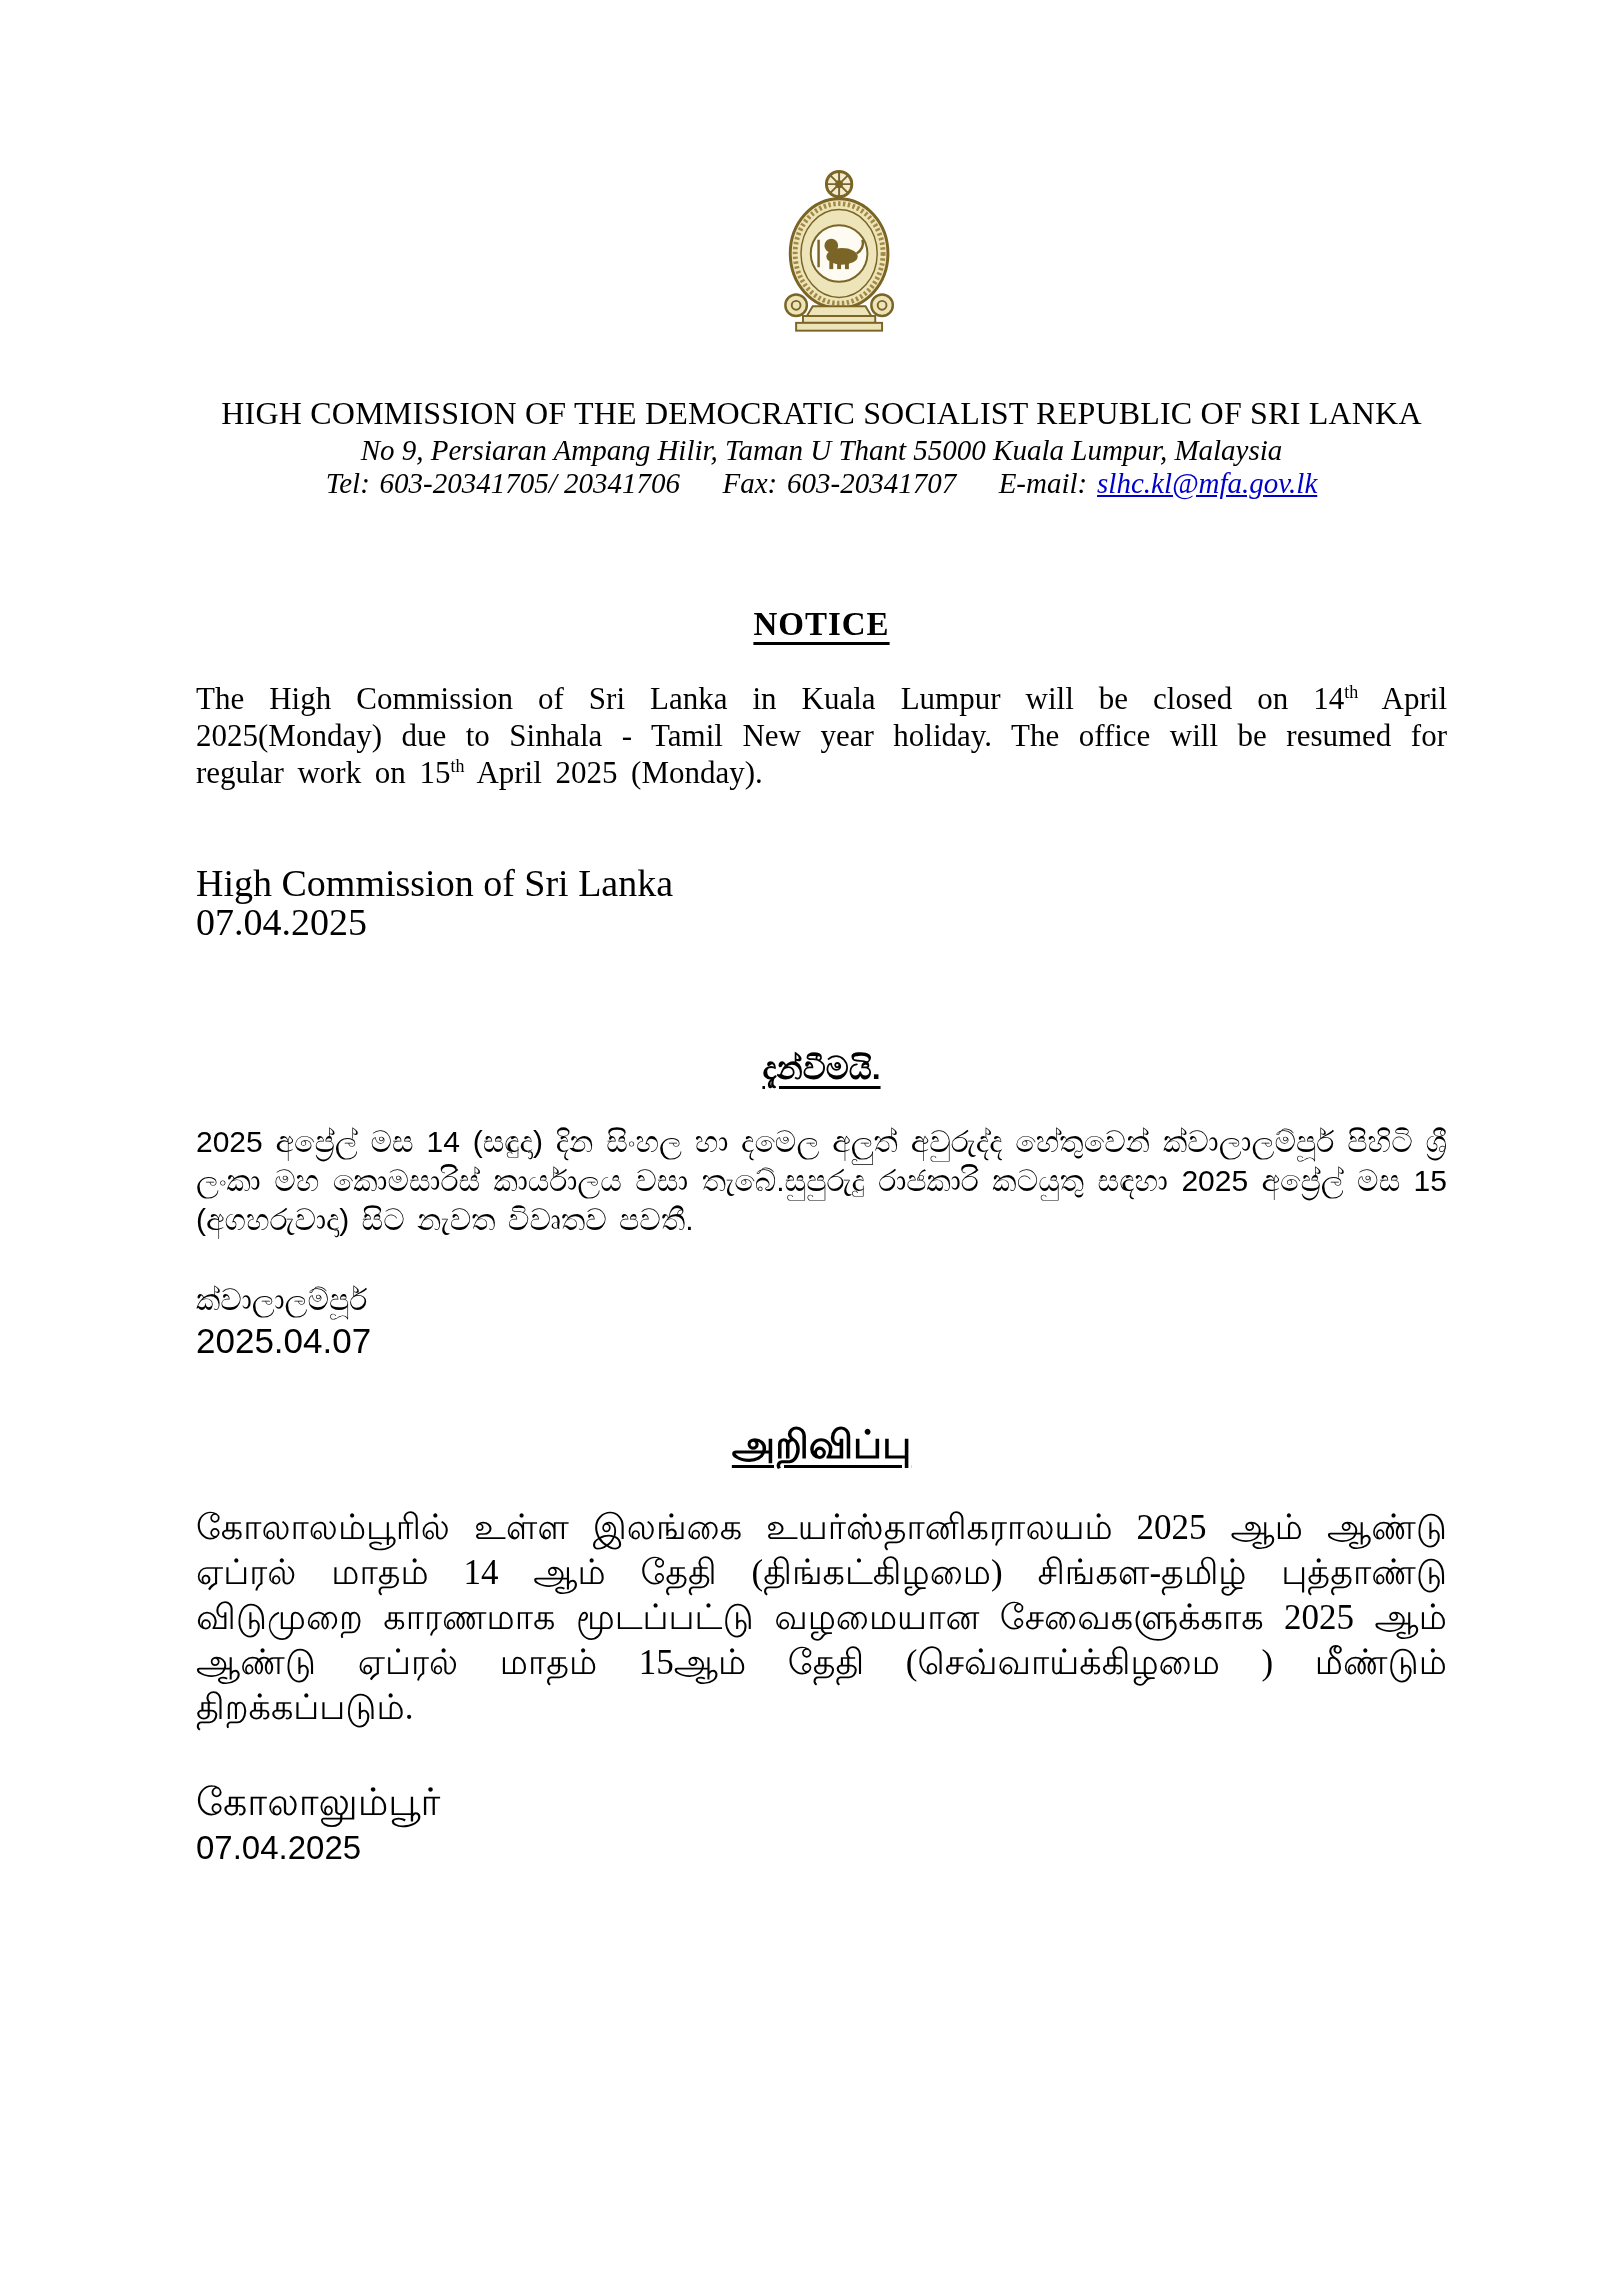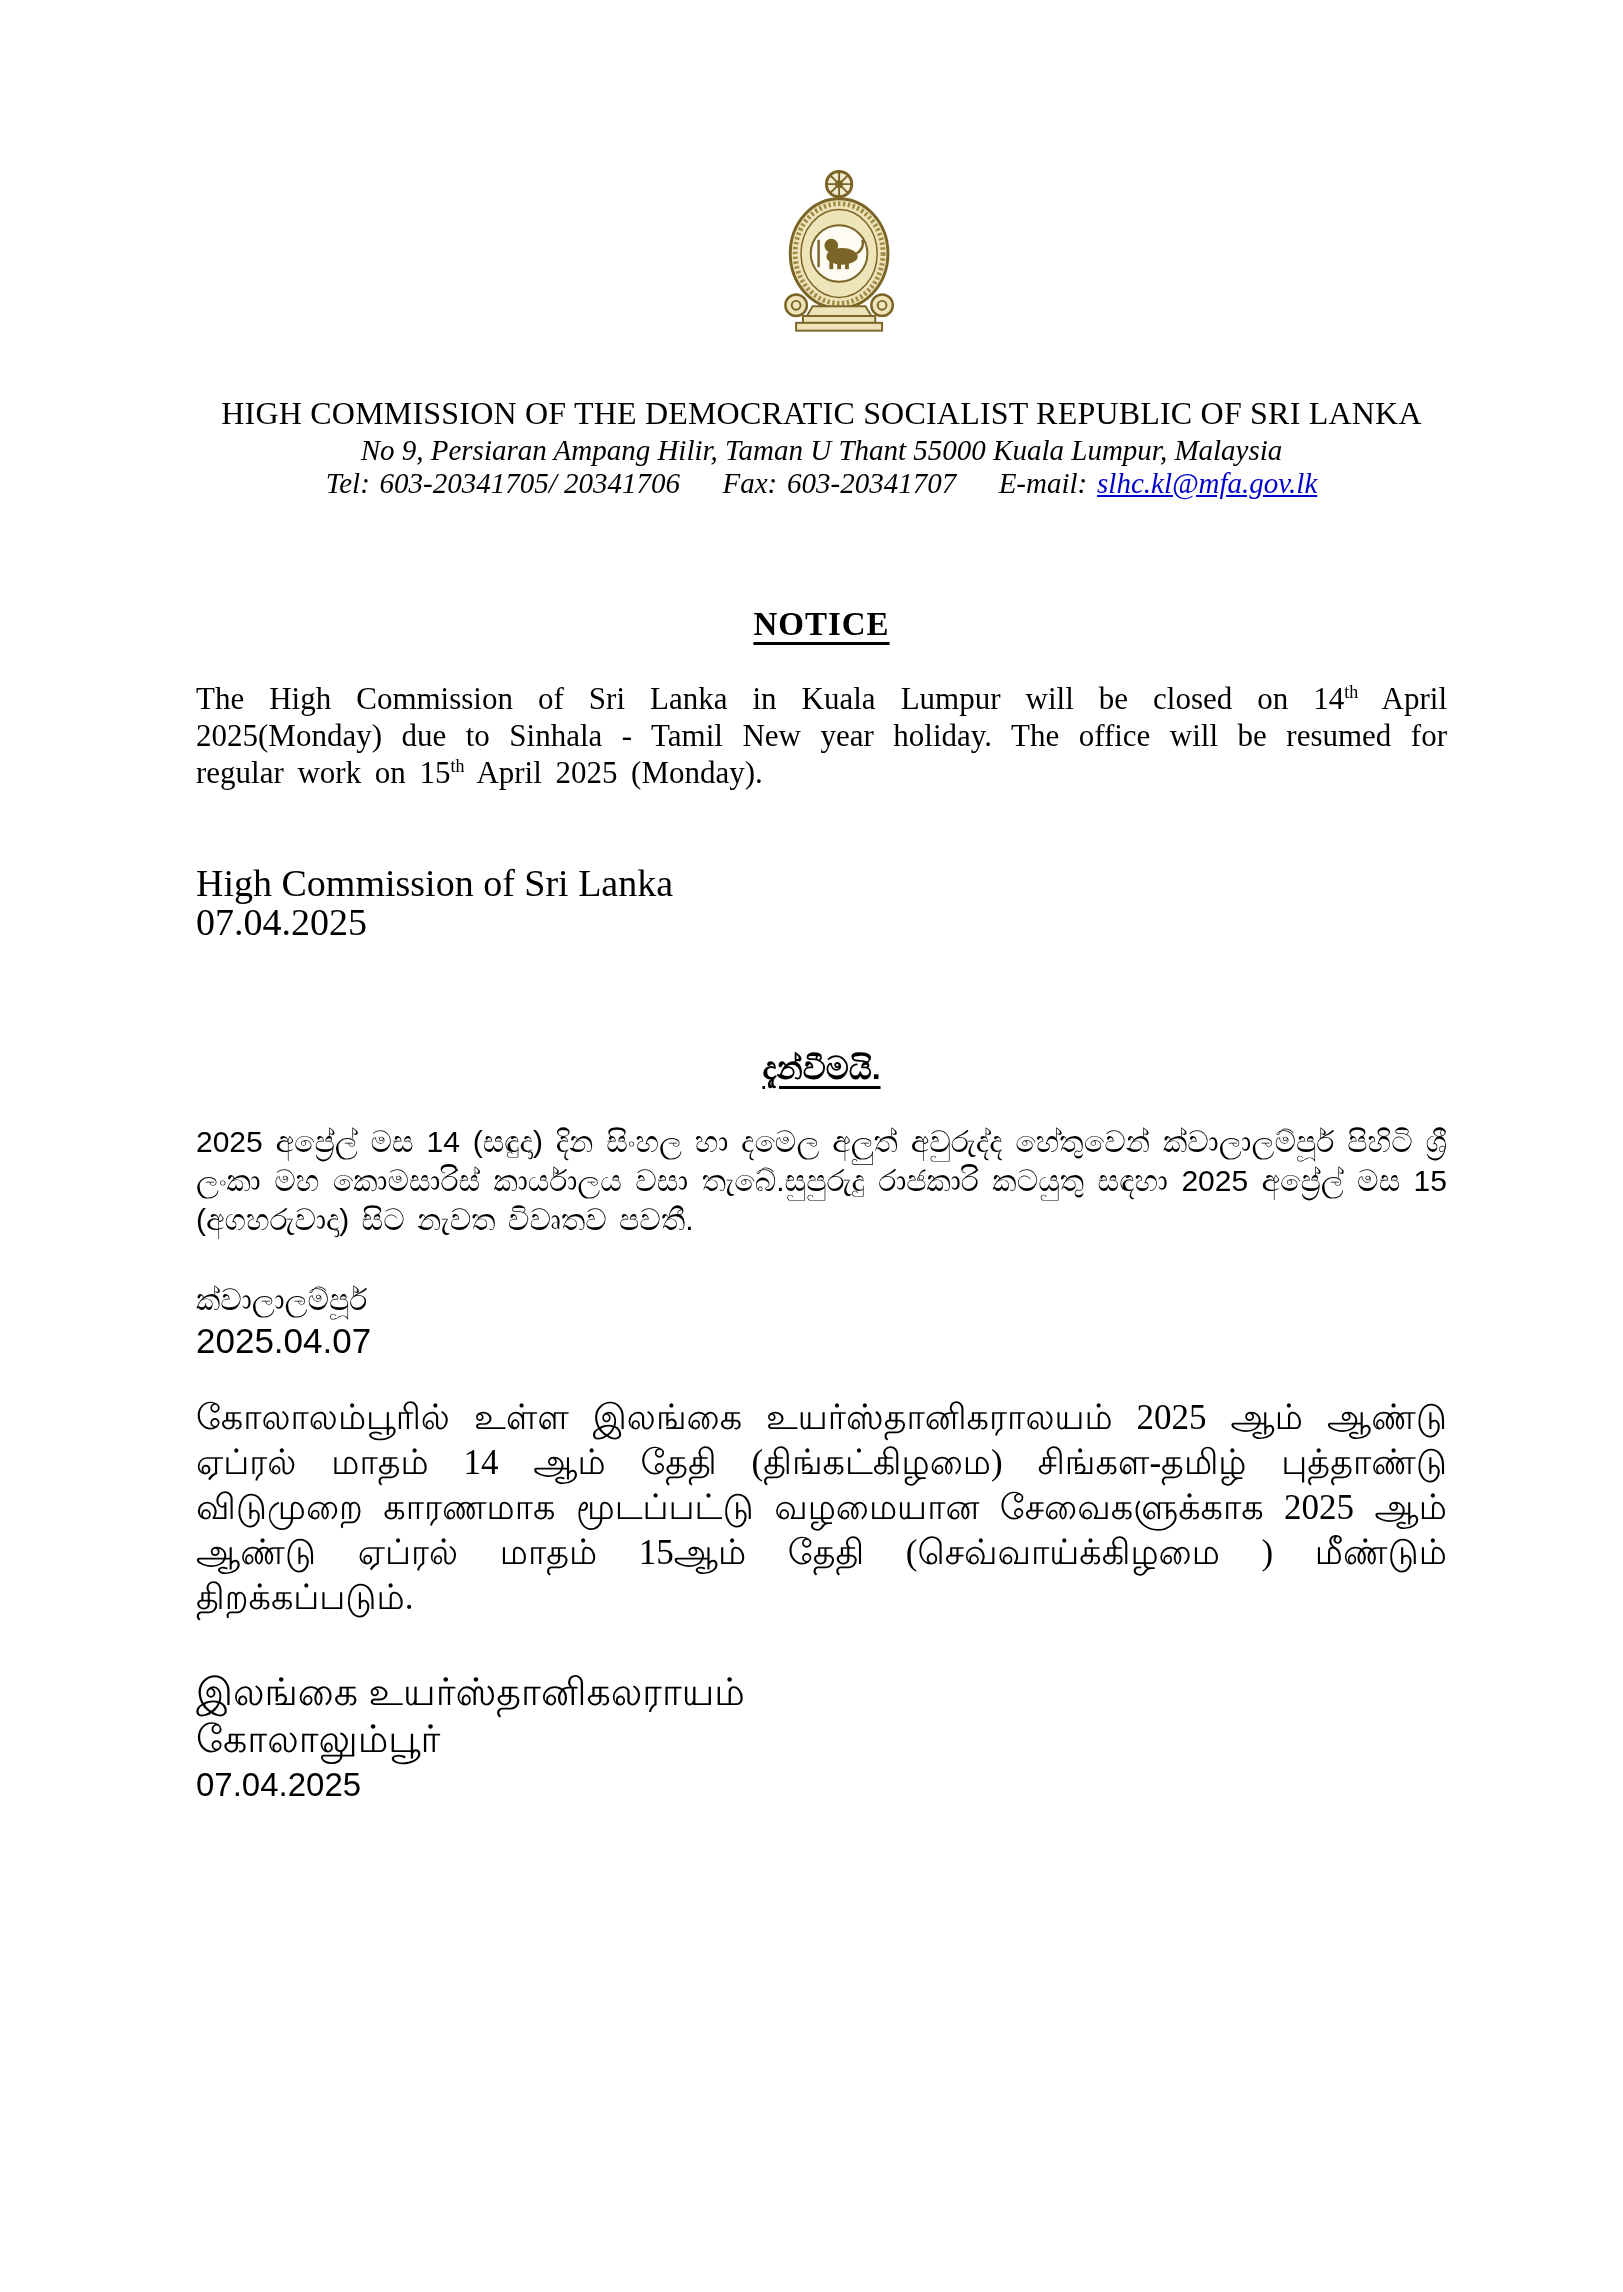--- a/index.html
+++ b/index.html
@@ -137,23 +137,25 @@
     <span class="u">දැන්වීමයි.</span>
   </div>
 
   <p class="para para-si">2025 අප්‍රේල් මස 14 (සඳුදා)  දින සිංහල හා දමෙල අලුත් අවුරුද්ද හේතුවෙන් ක්වාලාලම්පූර් පිහිටි ශ්‍රී ලංකා මහ කොමසාරිස් කාර්යාලය වසා තැබේ.සුපුරුදු රාජකාරි කටයුතු සඳහා 2025 අප්‍රේල් මස 15 (අගහරුවාදා) සිට නැවත විවෘතව පවතී.</p>
 
   <div class="sig sig-si">
     <div>ක්වාලාලම්පූර්</div>
     <div class="date">2025.04.07</div>
   </div>
 
+  <div class="center-head head-ta">
+    <span class="u">அறிவிப்பு</span>
+  </div>
 
   <p class="para para-ta">கோலாலம்பூரில் உள்ள இலங்கை உயர்ஸ்தானிகராலயம் 2025 ஆம் ஆண்டு ஏப்ரல் மாதம் 14 ஆம் தேதி (திங்கட்கிழமை) சிங்கள-தமிழ் புத்தாண்டு விடுமுறை காரணமாக மூடப்பட்டு வழமையான சேவைகளுக்காக 2025 ஆம் ஆண்டு ஏப்ரல் மாதம் 15ஆம் தேதி (செவ்வாய்க்கிழமை ) மீண்டும் திறக்கப்படும்.</p>
 
   <div class="sig sig-ta">
-    <div>இலங்கை உயர்ஸ்தானிகலராயம்</div>
     <div>கோலாலும்பூர்</div>
     <div class="date">07.04.2025</div>
   </div>
 
 </div>
 
 
 </body></html>

